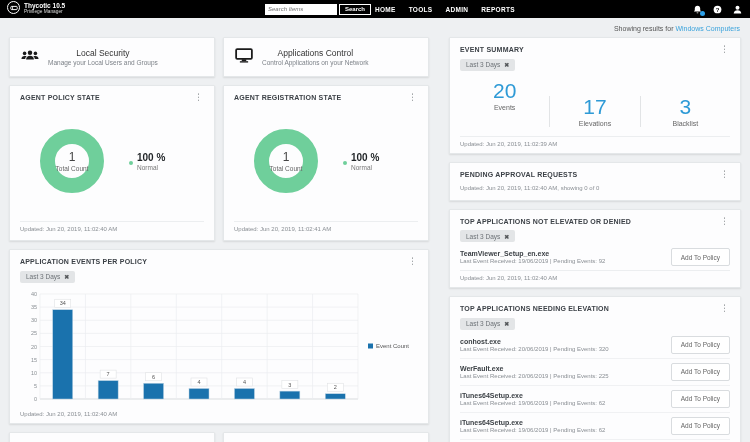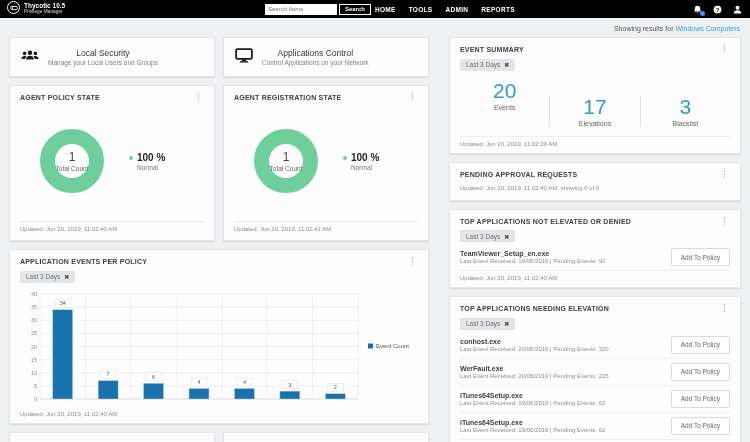--- a/index.html
+++ b/index.html
@@ -53,21 +53,21 @@
   .tile-sub { font-size:6.5px; color:#7d8288; margin-top:1px; }
 
   
   .donut-row { display:flex; gap:8px; }
   .donut-card { flex:1; height:156px; display:flex; flex-direction:column; padding:8px 10px; }
   .donut-body { flex:1; display:flex; align-items:center; }
   .donut { width:64px; height:64px; border:15px solid #6fcf9b; border-radius:50%;
     display:flex; flex-direction:column; align-items:center; justify-content:center; margin-left:20px; }
   .donut-count { font-size:12px; color:#444; }
   .donut-clabel { font-size:6.5px; color:#666; margin-top:1px; }
-  .donut-legend { margin-left:25px; display:flex; gap:4px; }
+  .donut-legend { margin-left:25px; display:flex; gap:4px;align-items:center; }
   .legend-dot { width:4px; height:4px; border-radius:50%; background:#6fcf9b; margin-top:4px; }
   .legend-value { font-size:10px; font-weight:bold; color:#1f2326; }
   .legend-label { font-size:6.5px; color:#777; margin-top:1px; }
 
   
   .chart-card { padding:8px 10px 6px; }
   .chart-card .tag { margin:5px 0 4px; }
   .chart-card svg { display:block; width:400px; height:122px; }
   .chart-card svg text { font-family:"Liberation Sans", sans-serif; }
   .chart-foot { font-size:6px; color:#8a8f94; padding-top:2px; }

